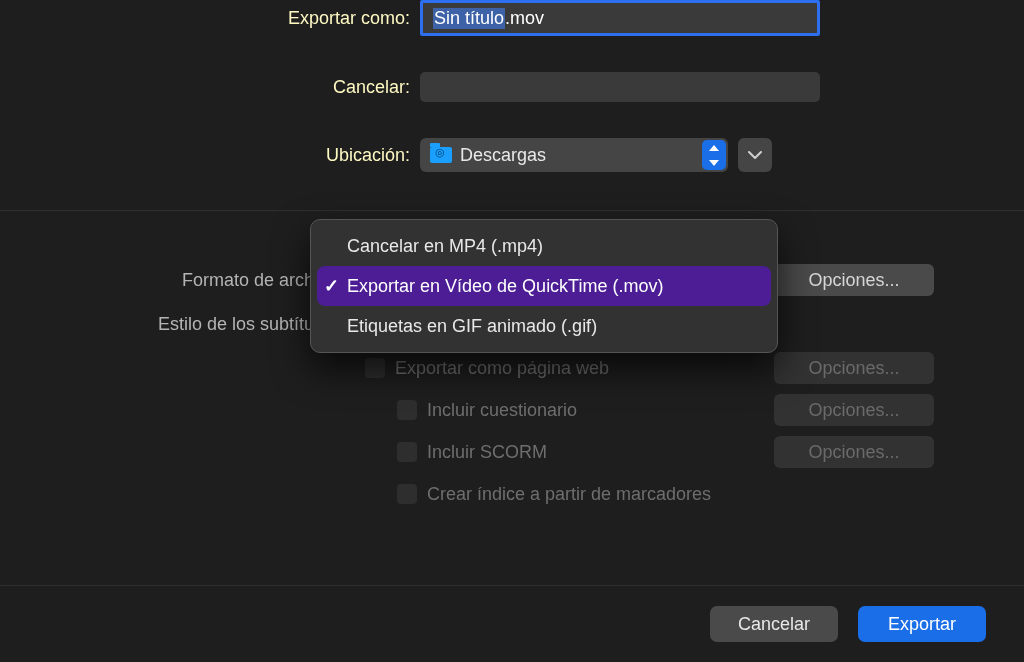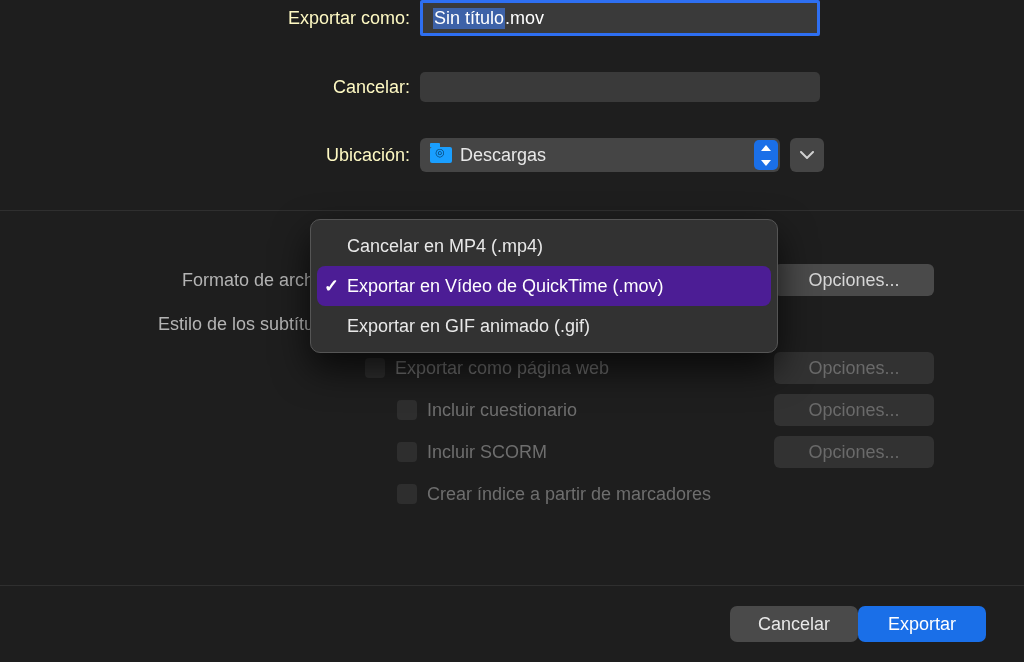--- a/index.html
+++ b/index.html
@@ -59,21 +59,21 @@
     background: #3a3a3a;
     border-radius: 5px;
     border: none;
     color: #fff;
     padding: 0 10px;
     outline: none;
   }
 
   .location-select {
     position: relative;
-    width: 360px;
+    width: 308px;
     height: 34px;
     background: #454545;
     border-radius: 6px;
     display: flex;
     align-items: center;
     padding-left: 10px;
     color: #e8e8e8;
     cursor: default;
   }
   .folder-icon {
@@ -214,21 +214,21 @@
     font-weight: 600;
   }
 
   
   .footer {
     position: absolute;
     left: 0; right: 0; bottom: 0;
     padding: 18px 38px 20px 38px;
     display: flex;
     justify-content: flex-end;
-    gap: 0;
+    gap: 20px;
   }
   .btn {
     height: 36px;
     min-width: 128px;
     border-radius: 7px;
     display: flex;
     align-items: center;
     justify-content: center;
     font-size: 18px;
     cursor: default;
@@ -328,21 +328,21 @@
 
   <div class="checkrow indent">
     <div class="pad"></div>
     <div class="checkbox"></div>
     <div class="checklabel">Crear índice a partir de marcadores</div>
   </div>
 
   <div class="menu">
     <div class="menu-item">Cancelar en MP4 (.mp4)</div>
     <div class="menu-item sel">Exportar en Vídeo de QuickTime (.mov)</div>
-    <div class="menu-item">Exportar en GIF animado (.gif)</div>
+    <div class="menu-item">Etiquetas en GIF animado (.gif)</div>
   </div>
 
 </div>
 
 <div class="hline" style="position:absolute; left:0; right:0; bottom:76px;"></div>
 
 <div class="footer">
   <div class="btn btn-secondary">Cancelar</div>
   <div class="btn btn-primary">Exportar</div>
 </div>

